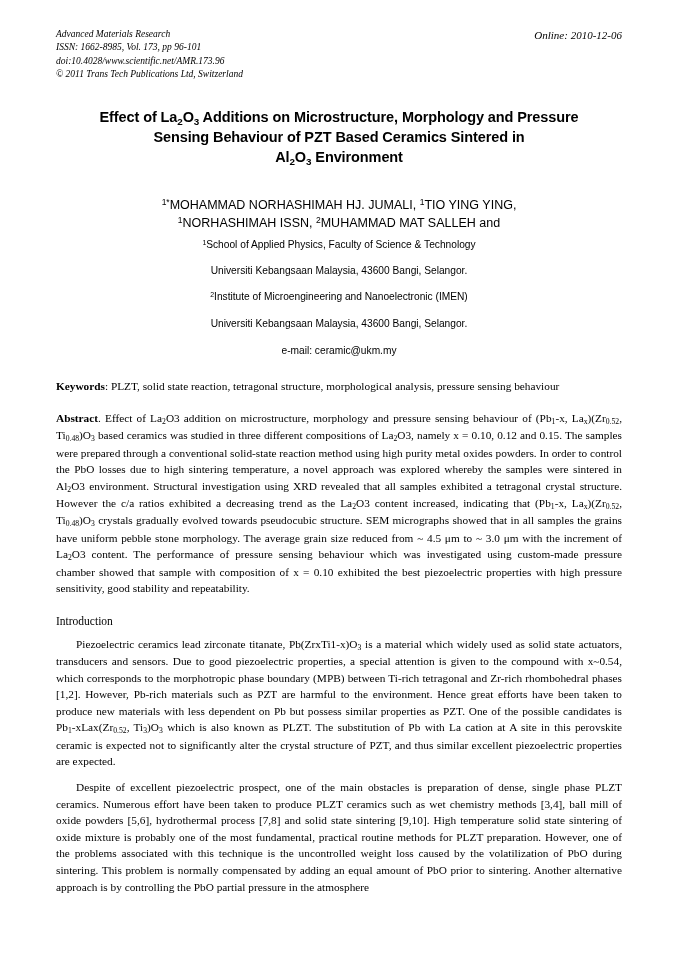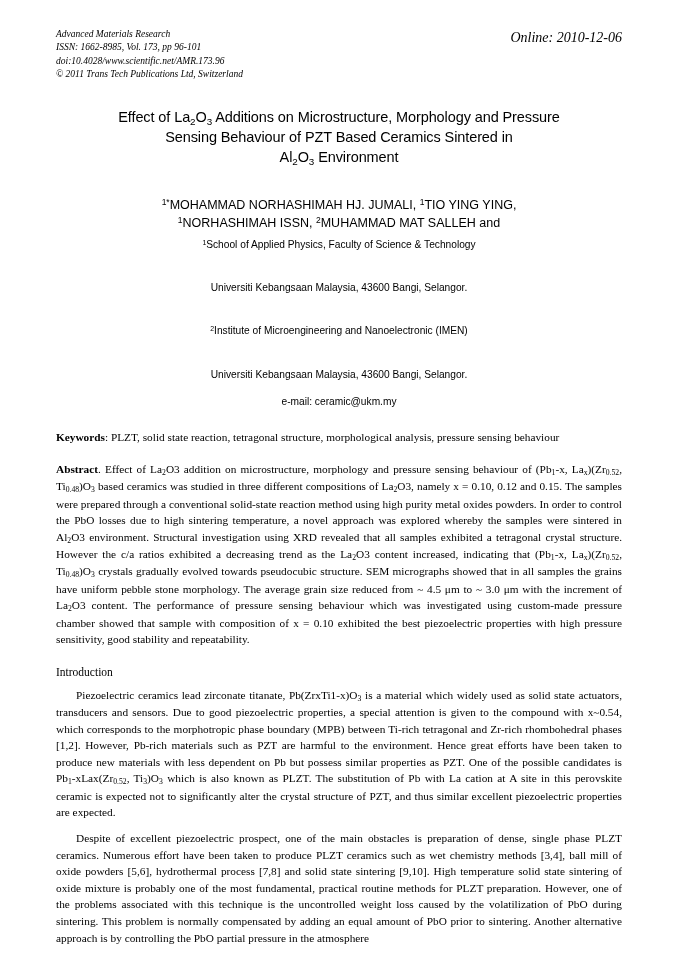--- a/index.html
+++ b/index.html
@@ -28,48 +28,48 @@
     position: relative;
   }
   .header-line {
     white-space: nowrap;
   }
   .header-right {
     position: absolute;
     right: 0;
     top: 0;
     font-style: italic;
-    font-size: 14px;
+    font-size: 11px;
     text-align: center;
   }
   .title {
     text-align: center;
     font-family: "Liberation Sans", sans-serif;
-    font-weight: normal;
+    font-weight: bold;
     font-size: 14.5px;
     line-height: 1.35;
     margin-top: 26px;
     letter-spacing: -0.1px;
   }
   .authors {
     text-align: center;
     font-family: "Liberation Sans", sans-serif;
     font-size: 12.5px;
     line-height: 1.45;
     margin-top: 28px;
   }
   .affil {
     text-align: center;
     font-family: "Liberation Sans", sans-serif;
     font-size: 10.2px;
     line-height: 1.5;
     margin-top: 5px;
   }
   .affil-gap {
-    margin-top: 28px;
+    margin-top: 11px;
   }
   .email {
     text-align: center;
     font-family: "Liberation Sans", sans-serif;
     font-size: 10.2px;
     margin-top: 14px;
   }
   .keywords {
     margin-top: 22px;
     font-size: 11.3px;

